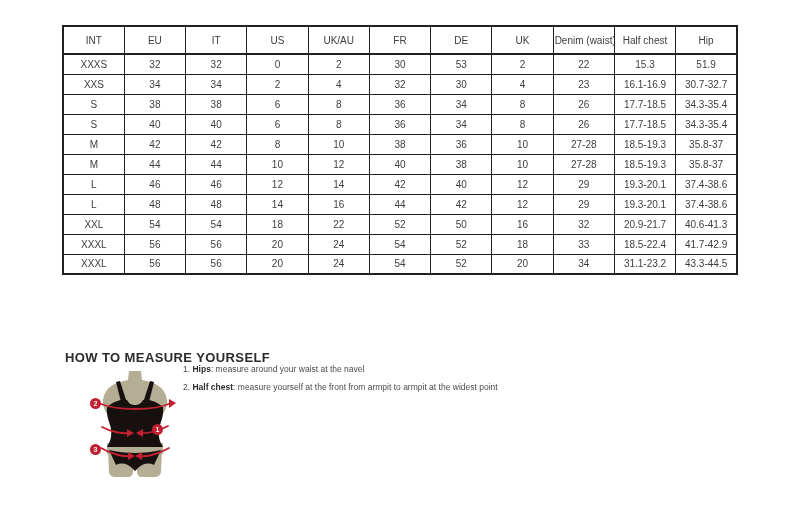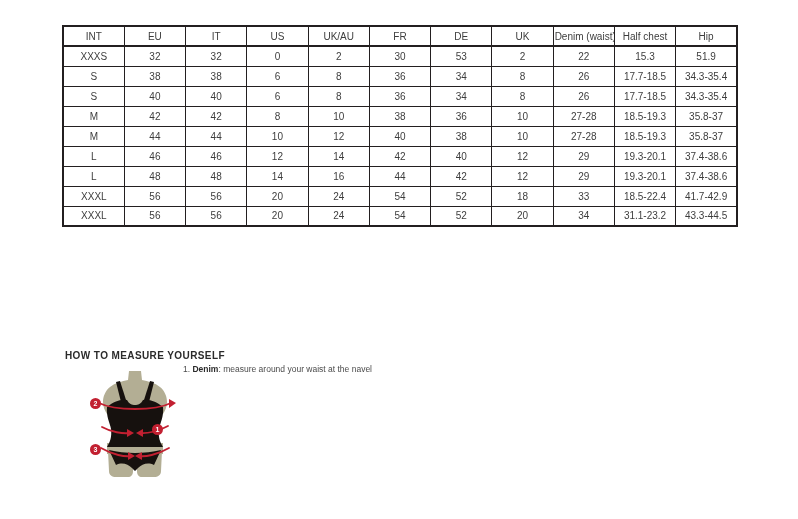--- a/index.html
+++ b/index.html
@@ -26,32 +26,32 @@
     border: 1px solid #231f20;
     text-align: center;
     vertical-align: middle;
     font-size: 10px;
     color: #3d3d3d;
     padding: 0 1px;
     white-space: nowrap;
     overflow: hidden;
   }
   .size-table th {
-    height: 20px;
+    height: 28px;
     font-weight: normal;
     border-bottom: 2px solid #231f20;
   }
   .size-table td { height: 20px; }
 
   
   .measure-title {
     position: absolute;
     left: 65px;
     top: 350px;
-    font-size: 10px;
+    font-size: 13px;
     font-weight: bold;
     letter-spacing: 0.4px;
     color: #2b2b2b;
     text-align: right;
   }
   .measure-steps {
     position: absolute;
     left: 183px;
     top: 364px;
     list-style: none;
@@ -119,20 +119,33 @@
         <td>0</td>
         <td>2</td>
         <td>30</td>
         <td>53</td>
         <td>2</td>
         <td>22</td>
         <td>15.3</td>
         <td>51.9</td>
       </tr>
       <tr>
+        <td>XXS</td>
+        <td>34</td>
+        <td>34</td>
+        <td>2</td>
+        <td>4</td>
+        <td>32</td>
+        <td>30</td>
+        <td>4</td>
+        <td>23</td>
+        <td>16.1-16.9</td>
+        <td>30.7-32.7</td>
+      </tr>
+      <tr>
         <td>S</td>
         <td>38</td>
         <td>38</td>
         <td>6</td>
         <td>8</td>
         <td>36</td>
         <td>34</td>
         <td>8</td>
         <td>26</td>
         <td>17.7-18.5</td>
@@ -197,20 +210,33 @@
         <td>14</td>
         <td>16</td>
         <td>44</td>
         <td>42</td>
         <td>12</td>
         <td>29</td>
         <td>19.3-20.1</td>
         <td>37.4-38.6</td>
       </tr>
       <tr>
+        <td>XXL</td>
+        <td>54</td>
+        <td>54</td>
+        <td>18</td>
+        <td>22</td>
+        <td>52</td>
+        <td>50</td>
+        <td>16</td>
+        <td>32</td>
+        <td>20.9-21.7</td>
+        <td>40.6-41.3</td>
+      </tr>
+      <tr>
         <td>XXXL</td>
         <td>56</td>
         <td>56</td>
         <td>20</td>
         <td>24</td>
         <td>54</td>
         <td>52</td>
         <td>18</td>
         <td>33</td>
         <td>18.5-22.4</td>
@@ -262,14 +288,15 @@
     <polygon fill="#c22031" points="43,81 50,85 43,89"></polygon>
     <path fill="none" stroke="#c22031" stroke-width="1.8" stroke-linecap="round" d="M84,77 C72,84 60,86 54,85"></path>
     <polygon fill="#c22031" points="57,81 50,85 57,89"></polygon>
   </svg>
   <div class="badge badge-chest">2</div>
   <div class="badge badge-waist">1</div>
   <div class="badge badge-hips">3</div>
 </div>
 
 <ol class="measure-steps">
-    <li><span>1. </span><b>Denim</b><span>: measure around your waist at the navel</span></li>
+    <li><span>1. </span><b>Hips</b><span>: measure around your waist at the navel</span></li>
+    <li><span>2. </span><b>Half chest</b><span>: measure yourself at the front from armpit to armpit at the widest point</span></li>
   </ol>
 
 </body></html>

